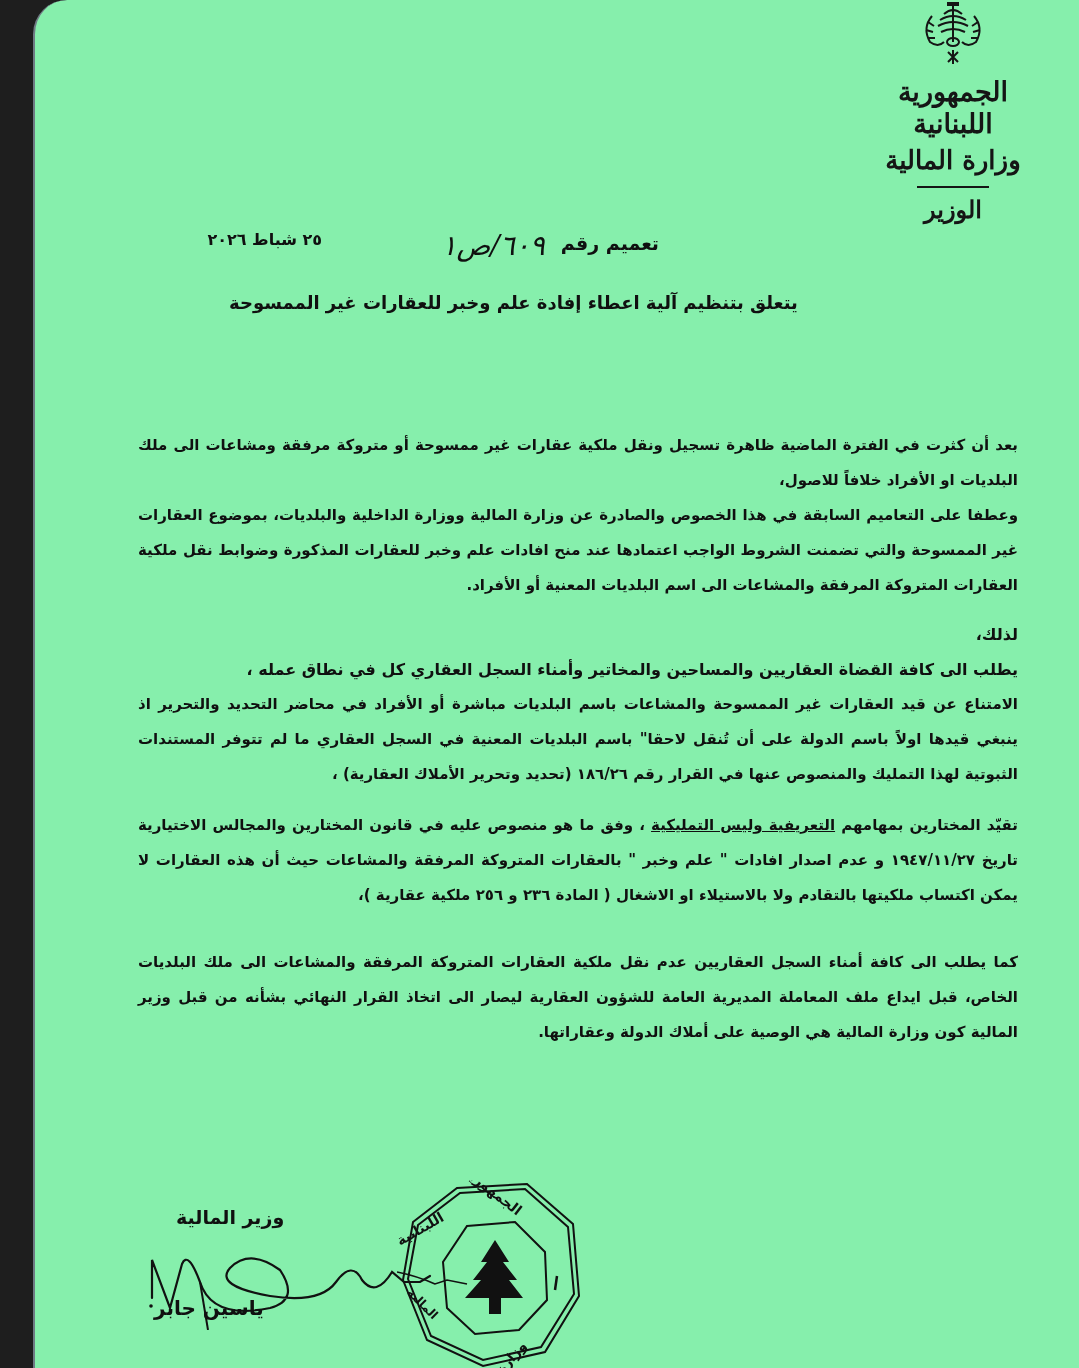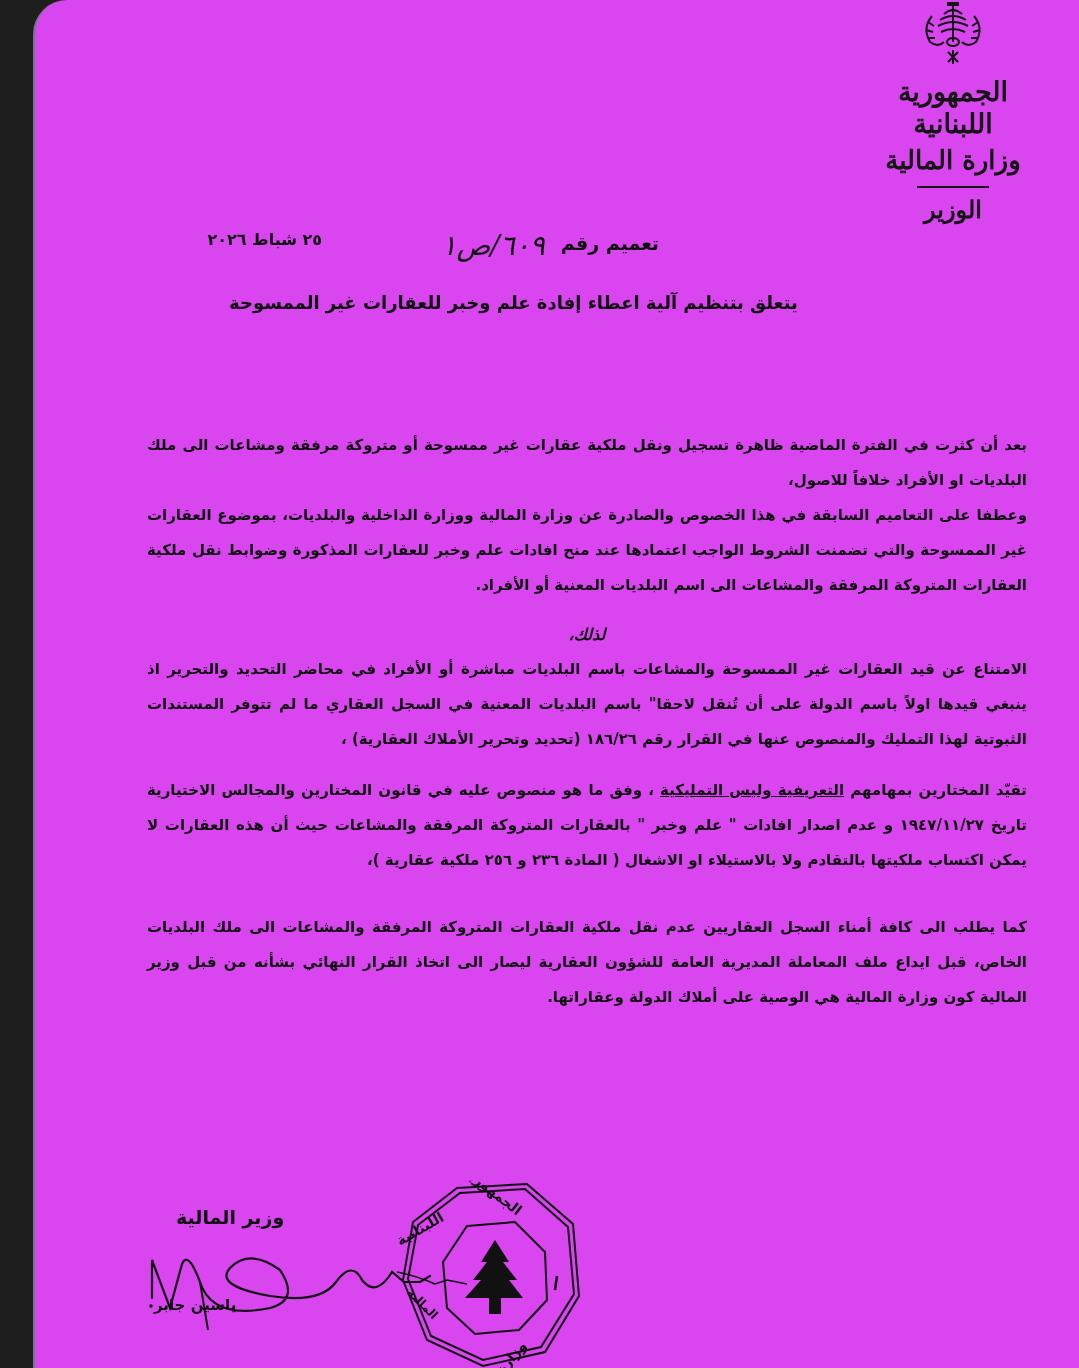--- a/index.html
+++ b/index.html
@@ -9,21 +9,21 @@
       height: 1368px;
       overflow: hidden;
       background: #1e1e1e;
     }
     .page {
       position: absolute;
       left: 33px;
       top: 0;
       width: 1046px;
       height: 1368px;
-      background: #d946ef;
+      background: #86efac;
       border-top-left-radius: 34px;
       border-left: 2px solid #6f7a84;
       box-sizing: border-box;
       color: #101010;
       font-family: "DejaVu Sans", "Liberation Sans", sans-serif;
       direction: rtl;
     }
     .letterhead {
       position: absolute;
       right: 36px;
@@ -88,31 +88,31 @@
       right: 130px;
       width: 720px;
       text-align: left;
       font-weight: bold;
       font-size: 18px;
       line-height: 42px;
     }
     .body-text {
       position: absolute;
       top: 428px;
-      right: 52px;
+      right: 61px;
       width: 880px;
       font-weight: bold;
       font-size: 15px;
       line-height: 35px;
       text-align: justify;
     }
     .body-text p { margin: 0; }
     .gap-sm { height: 14px; }
     .gap-md { height: 16px; }
-    .center { text-align: center; font-style: italic; }
+    .center { text-align: right; }
     .underline { text-decoration: underline; }
     .title-bold { font-size: 16px; }
 
     .signature-block {
       position: absolute;
       left: 105px;
       top: 1200px;
       width: 190px;
       height: 140px;
     }
@@ -122,21 +122,21 @@
       left: 36px;
       font-weight: bold;
       font-size: 19px;
       white-space: nowrap;
     }
     .sig-name {
       position: absolute;
       top: 96px;
       left: 14px;
       font-weight: bold;
-      font-size: 15px;
+      font-size: 20px;
       white-space: nowrap;
     }
     .sig-scribble {
       position: absolute;
       left: -10px;
       top: 20px;
       width: 400px;
       height: 110px;
     }
     .seal {
@@ -183,20 +183,21 @@
 
   <div class="subject">
     <div>يتعلق بتنظيم آلية اعطاء إفادة علم وخبر للعقارات غير الممسوحة</div>
   </div>
 
   <div class="body-text">
     <p>بعد أن كثرت في الفترة الماضية ظاهرة تسجيل ونقل ملكية عقارات غير ممسوحة أو متروكة مرفقة ومشاعات الى ملك البلديات او الأفراد خلافاً للاصول،</p>
     <p>وعطفا على التعاميم السابقة في هذا الخصوص والصادرة عن وزارة المالية ووزارة الداخلية والبلديات، بموضوع العقارات غير الممسوحة والتي تضمنت الشروط الواجب اعتمادها عند منح افادات علم وخبر للعقارات المذكورة وضوابط نقل ملكية العقارات المتروكة المرفقة والمشاعات الى اسم البلديات المعنية أو الأفراد.</p>
     <div class="gap-sm"></div>
     <p class="center title-bold">لذلك،</p>
+    <p class="title-bold">يطلب الى كافة القضاة العقاريين والمساحين والمخاتير وأمناء السجل العقاري كل في نطاق عمله ،</p>
     <p>الامتناع عن قيد العقارات غير الممسوحة والمشاعات باسم البلديات مباشرة أو الأفراد في محاضر التحديد والتحرير اذ ينبغي قيدها اولاً باسم الدولة على أن تُنقل لاحقا" باسم البلديات المعنية في السجل العقاري ما لم تتوفر المستندات الثبوتية لهذا التمليك والمنصوص عنها في القرار رقم ١٨٦/٢٦ (تحديد وتحرير الأملاك العقارية) ،</p>
     <div class="gap-md"></div>
     <p><span>تقيّد المختارين بمهامهم </span><span class="underline">التعريفية وليس التمليكية</span><span> ، وفق ما هو منصوص عليه في قانون المختارين والمجالس الاختيارية تاريخ ١٩٤٧/١١/٢٧ و عدم اصدار افادات " علم وخبر " بالعقارات المتروكة المرفقة والمشاعات حيث أن هذه العقارات لا يمكن اكتساب ملكيتها بالتقادم ولا بالاستيلاء او الاشغال ( المادة ٢٣٦ و ٢٥٦ ملكية عقارية )،</span></p>
     <div class="gap-md"></div>
     <div class="gap-md"></div>
     <p>كما يطلب الى كافة أمناء السجل العقاريين عدم نقل ملكية العقارات المتروكة المرفقة والمشاعات الى ملك البلديات الخاص، قبل ايداع ملف المعاملة المديرية العامة للشؤون العقارية ليصار الى اتخاذ القرار النهائي بشأنه من قبل وزير المالية كون وزارة المالية هي الوصية على أملاك الدولة وعقاراتها.</p>
   </div>
 
   <div class="signature-block">
     <div class="sig-title">وزير المالية</div>

